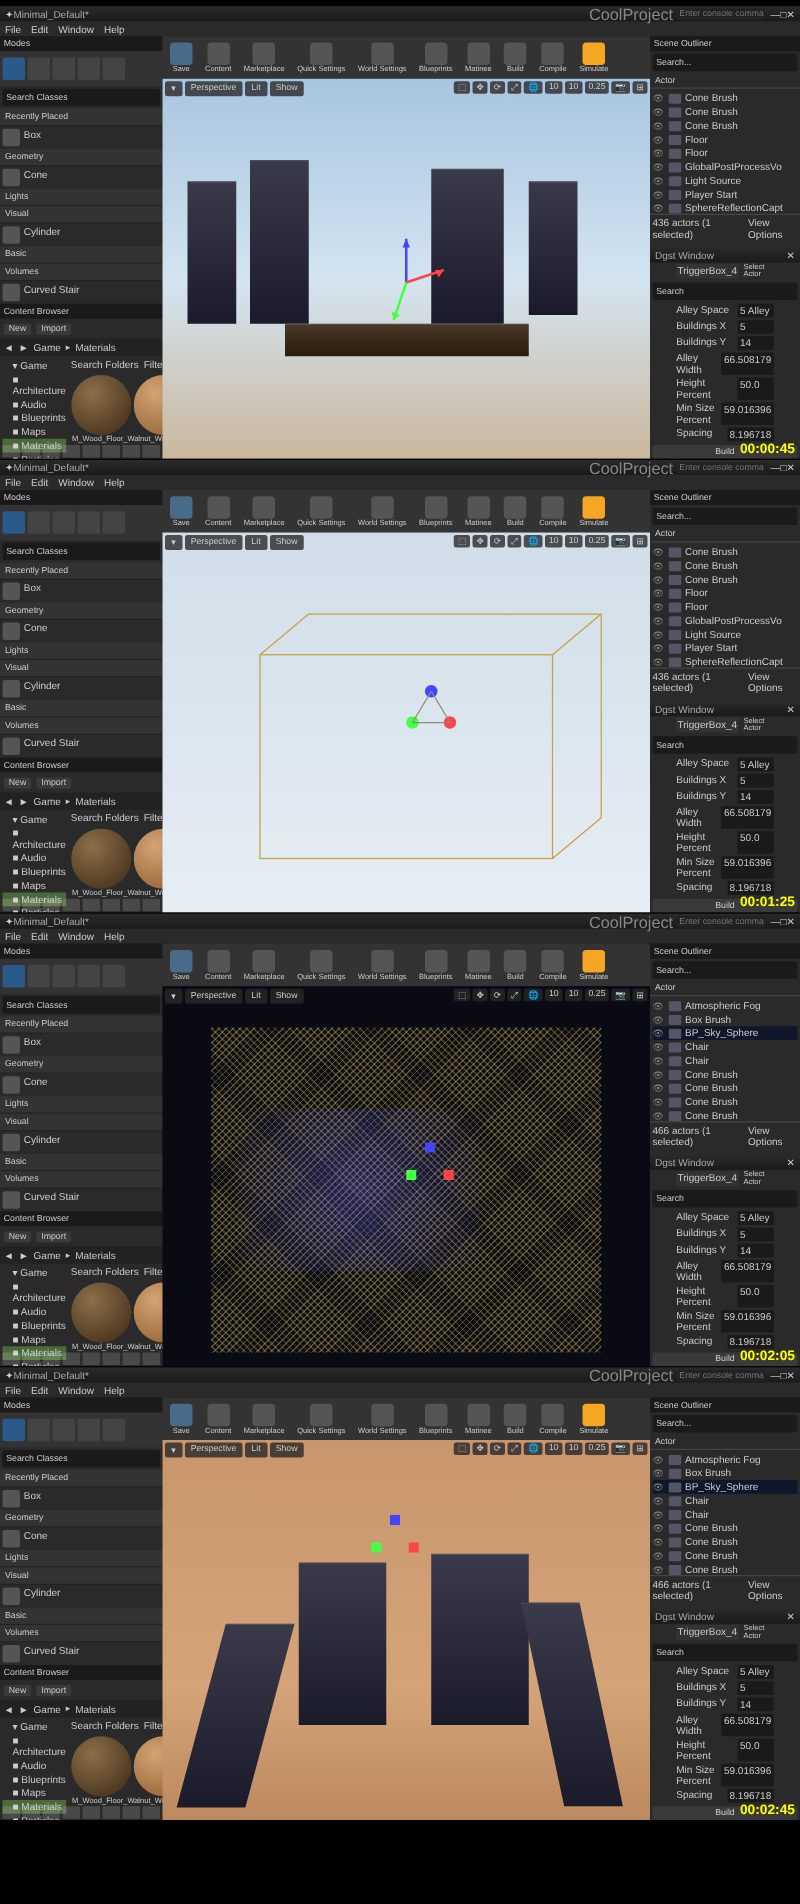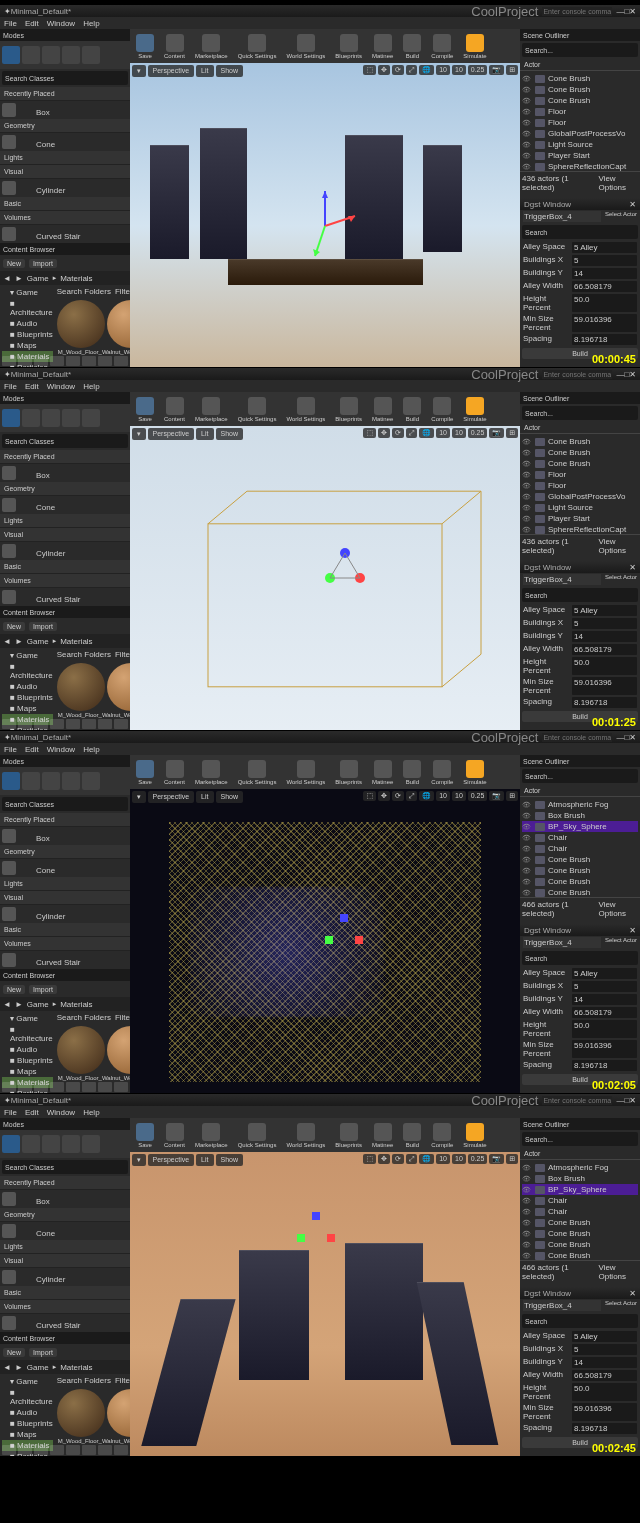--- a/index.html
+++ b/index.html
@@ -11,21 +11,21 @@
 .titlebar .proj{font-size:13px;color:#888}
 .menubar{height:12px;background:#2a2a2a;display:flex;gap:8px;padding:0 4px;align-items:center}
 .menubar span{font-size:8px;color:#ccc}
 .maingrid{display:grid;grid-template-columns:130px 1fr 120px;height:calc(100% - 36px)}
 .leftpanel{background:#2a2a2a;display:flex;flex-direction:column}
 .panelhdr{height:12px;background:#1a1a1a;display:flex;align-items:center;padding:0 3px;font-size:7px}
 .modes-tools{height:28px;background:#333;display:flex;gap:2px;padding:2px;align-items:center}
 .tool{width:18px;height:18px;background:#444;border-radius:2px}
 .tool.active{background:#2a5a8a}
 .searchbox{height:14px;background:#1a1a1a;margin:2px;border-radius:2px;padding:0 3px;font-size:7px;display:flex;align-items:center}
-.placeitem{display:flex;align-items:flex-end;gap:20px;padding:2px;font-size:7px}
+.placeitem{display:flex;align-items:flex-start;gap:3px;padding:2px;font-size:7px}
 .placeitem .ico{width:14px;height:14px;background:#555;border-radius:2px}
 .catrow{padding:3px 4px;font-size:7px;background:#333;border-bottom:1px solid #222}
 .cb-toolbar{height:16px;background:#2a2a2a;display:flex;align-items:center;gap:4px;padding:0 3px}
 .cb-btn{padding:1px 4px;background:#3a3a3a;border-radius:2px;font-size:7px}
 .breadcrumb{height:14px;background:#222;display:flex;align-items:center;padding:0 3px;font-size:7px;gap:4px}
 .matgrid{display:flex;gap:2px;padding:2px}
 .matitem{width:48px}
 .matthumb{width:48px;height:48px;border-radius:24px;background:radial-gradient(circle at 35% 30%,#d4a373,#8b5a2b)}
 .matthumb.wood{background:radial-gradient(circle at 35% 30%,#8b6f47,#3d2817)}
 .matname{font-size:6px;text-align:center;padding:1px}
@@ -48,23 +48,23 @@
 .vpbtn{padding:2px 5px;background:rgba(40,40,40,0.8);border-radius:2px;font-size:7px}
 .vpright{position:absolute;top:2px;right:2px;display:flex;gap:2px}
 .vpright .vpbtn{font-size:7px;padding:1px 3px}
 .vpfooter{position:absolute;bottom:2px;right:4px;font-size:7px;color:rgba(255,255,255,0.7)}
 .gizmo{position:absolute;top:50%;left:50%;transform:translate(-50%,-50%)}
 .rightpanel{background:#2a2a2a;display:flex;flex-direction:column}
 .outlinerlist{padding:2px;font-size:7px}
 .outlinerlist div{display:flex;align-items:center;gap:3px;padding:1px 0}
 .outlinerlist .eye{width:10px;font-size:7px;color:#888}
 .outlinerlist .aico{width:10px;height:8px;background:#556;border-radius:1px}
-.outlinerlist .selected{background:#4c1d95}
+.outlinerlist .selected{background:#0f172a}
 .outlinerfoot{padding:2px;font-size:7px;color:#888;border-top:1px solid #444}
-.detailsrow{display:flex;padding:1px 3px;font-size:7px;gap:4px}
+.detailsrow{display:flex;padding:1px 21px;font-size:7px;gap:4px}
 .detailsrow .lbl{width:45px}
 .detailsrow .val{flex:1;background:#1a1a1a;padding:1px 2px;border-radius:1px}
 .buildbtn{margin:2px;padding:2px;background:#3a3a3a;text-align:center;border-radius:2px;font-size:7px}
 .timestamp{position:absolute;bottom:2px;right:4px;color:#ff0;font-size:11px;font-weight:bold;z-index:10}
 .taskbar{height:12px;background:linear-gradient(#1a4a7a,#0a2a4a);display:flex;align-items:center;gap:2px;padding:0 2px}
 .taskbar .tb{width:14px;height:10px;background:rgba(255,255,255,0.15);border-radius:1px}
 .cubes{position:absolute;width:100%;height:100%}
 .cubeblock{position:absolute;background:linear-gradient(#3a3a4a,#1a1a2a);box-shadow:inset 0 1px 0 rgba(255,255,255,0.1)}
 .wf{position:absolute;inset:10%;background:repeating-linear-gradient(45deg,transparent,transparent 3px,rgba(200,180,80,0.4) 3px,rgba(200,180,80,0.4) 4px),repeating-linear-gradient(-45deg,transparent,transparent 3px,rgba(200,180,80,0.4) 3px,rgba(200,180,80,0.4) 4px)}
 .bluepts{position:absolute;top:30%;left:15%;width:50%;height:40%;background:radial-gradient(circle,rgba(100,100,255,0.3),transparent);filter:blur(1px)}

